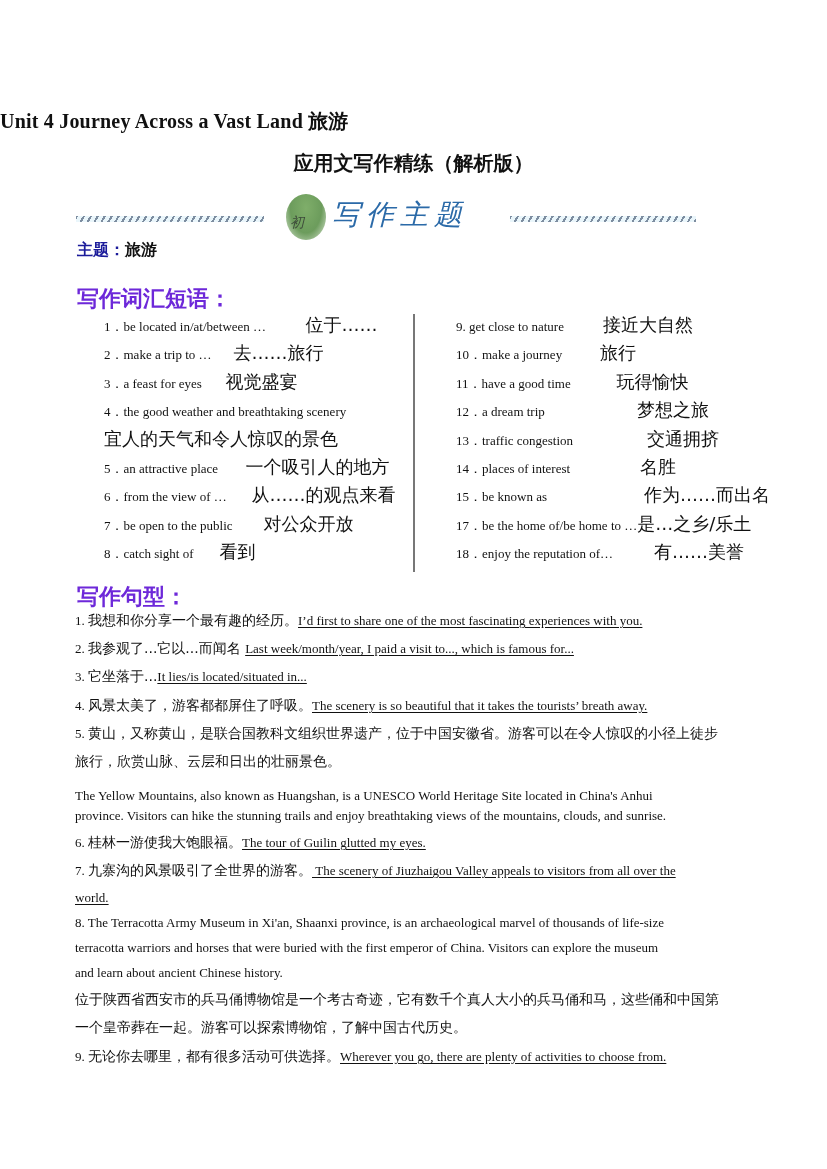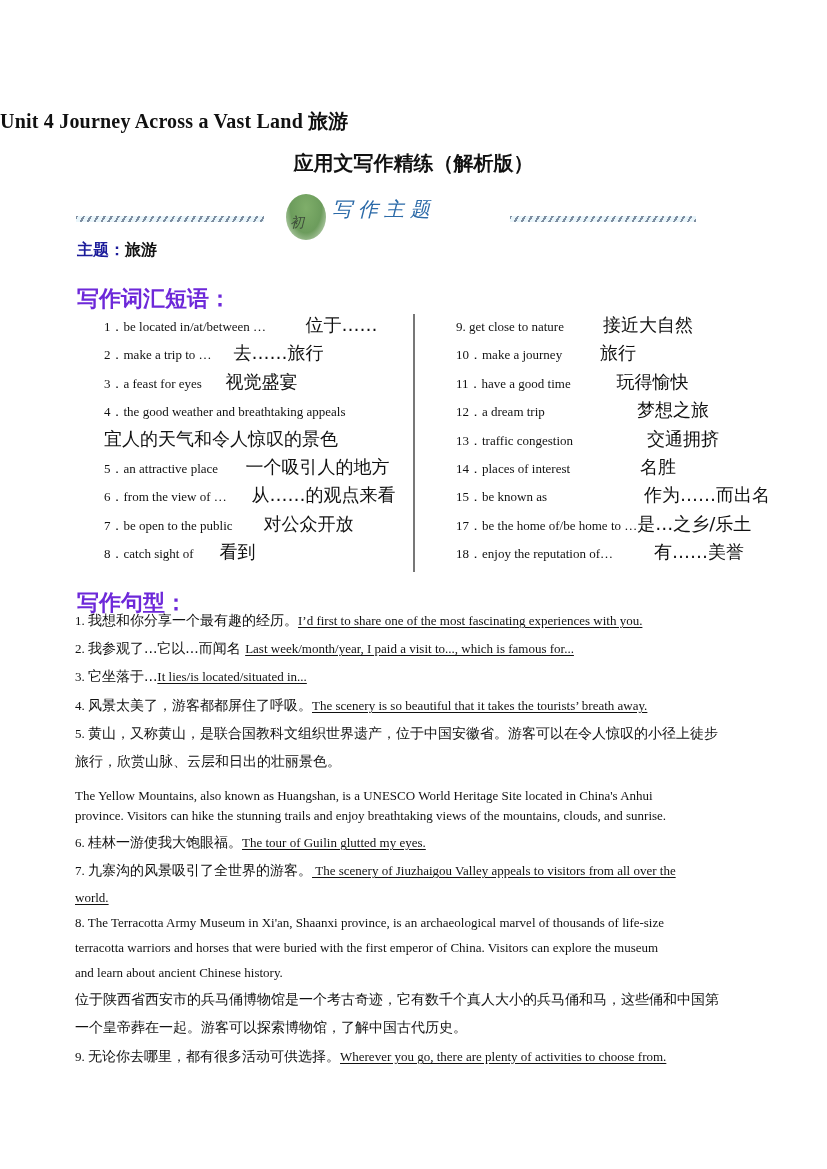--- a/index.html
+++ b/index.html
@@ -11,21 +11,21 @@
       font-size: 20px; font-weight: bold; font-family: "DejaVu Serif", serif; }
     .banner { position: absolute; top: 192px; left: 76px; width: 620px; height: 56px; }
     .stripe { position: absolute; top: 24px; height: 6px;
       background: repeating-linear-gradient(120deg, #7d8da0 0 2px, #eaf6fb 2px 6px); }
     .stripe.left { left: 0; width: 188px; }
     .stripe.right { left: 434px; width: 186px; }
     .logo { position: absolute; left: 210px; top: 2px; width: 40px; height: 46px; border-radius: 50%;
       background: radial-gradient(ellipse at 50% 30%, #7fae6a 0%, #6c9c5c 55%, #dfe9d8 100%); }
     .logo span { position: absolute; left: 4px; top: 20px; font-size: 14px; color: #3d4a3a; font-style: italic;
       font-family: "DejaVu Serif", serif; }
-    .banner-text { position: absolute; left: 256px; top: 4px; font-size: 20px; color: #2b6aa8;
+    .banner-text { position: absolute; left: 256px; top: 4px; font-size: 28px; color: #2b6aa8;
       font-family: "DejaVu Serif", serif; letter-spacing: 6px; font-style: italic; }
     .h-topic { position: absolute; top: 240px; left: 77px; font-size: 16px; font-weight: bold;
       font-family: "DejaVu Sans", sans-serif; }
     .h-topic .lbl { color: #1b1b9a; }
     .h-topic .val { color: #111; }
     .h-section { position: absolute; left: 77px; font-size: 22px; font-weight: bold; color: #6d28d9;
       font-family: "DejaVu Sans", sans-serif; }
     .vocab-col { position: absolute; top: 314px; font-size: 13px; }
     .vocab-col.left { left: 104px; width: 300px; }
     .vocab-col.right { left: 456px; width: 310px; }
@@ -56,21 +56,21 @@
 <div class="h-topic">
   <span class="lbl">主题：</span><span class="val">旅游</span>
 </div>
 
 <div class="h-section" style="top:284px;">写作词汇短语：</div>
 
 <div class="vocab-col left">
   <div class="vocab-item"><span>1．</span><span class="en" style="width:182px">be located in/at/between …</span><span class="zh">位于……</span></div>
   <div class="vocab-item"><span>2．</span><span class="en" style="width:110px">make a trip to …</span><span class="zh">去……旅行</span></div>
   <div class="vocab-item"><span>3．</span><span class="en" style="width:102px">a feast for eyes</span><span class="zh">视觉盛宴</span></div>
-  <div class="vocab-item"><span>4．</span><span class="en">the good weather and breathtaking appeals</span><span class="zh"></span></div>
+  <div class="vocab-item"><span>4．</span><span class="en">the good weather and breathtaking scenery</span><span class="zh"></span></div>
   <div class="vocab-item"><span class="zh">宜人的天气和令人惊叹的景色</span></div>
   <div class="vocab-item"><span>5．</span><span class="en" style="width:122px">an attractive place</span><span class="zh">一个吸引人的地方</span></div>
   <div class="vocab-item"><span>6．</span><span class="en" style="width:128px">from the view of …</span><span class="zh">从……的观点来看</span></div>
   <div class="vocab-item"><span>7．</span><span class="en" style="width:140px">be open to the public</span><span class="zh">对公众开放</span></div>
   <div class="vocab-item"><span>8．</span><span class="en" style="width:96px">catch sight of</span><span class="zh">看到</span></div>
 </div>
 
 <div class="divider"></div>
 
 <div class="vocab-col right">
@@ -78,21 +78,21 @@
   <div class="vocab-item"><span>10．</span><span class="en" style="width:118px">make a journey</span><span class="zh">旅行</span></div>
   <div class="vocab-item"><span>11．</span><span class="en" style="width:135px">have a good time</span><span class="zh">玩得愉快</span></div>
   <div class="vocab-item"><span>12．</span><span class="en" style="width:155px">a dream trip</span><span class="zh">梦想之旅</span></div>
   <div class="vocab-item"><span>13．</span><span class="en" style="width:165px">traffic congestion</span><span class="zh">交通拥挤</span></div>
   <div class="vocab-item"><span>14．</span><span class="en" style="width:158px">places of interest</span><span class="zh">名胜</span></div>
   <div class="vocab-item"><span>15．</span><span class="en" style="width:162px">be known as</span><span class="zh">作为……而出名</span></div>
   <div class="vocab-item"><span>17．</span><span class="en">be the home of/be home to …</span><span class="zh">是…之乡/乐土</span></div>
   <div class="vocab-item"><span>18．</span><span class="en" style="width:172px">enjoy the reputation of…</span><span class="zh">有……美誉</span></div>
 </div>
 
-<div class="h-section" style="top:582px;margin-top:6px;">写作句型：</div>
+<div class="h-section" style="top:582px;">写作句型：</div>
 
 <div class="sentences">
   <div class="line" style="top:0px"><span>1.</span> <span class="zh-text">我想和你分享一个最有趣的经历。</span><span class="u">I’d first  to share one of the most fascinating experiences with you.</span></div>
   <div class="line" style="top:28px"><span>2.</span> <span class="zh-text">我参观了...它以...而闻名 </span><span class="u">Last week/month/year, I paid a visit to..., which is famous for...</span></div>
   <div class="line" style="top:56px"><span>3.</span> <span class="zh-text">它坐落于...</span><span class="u">It lies/is  located/situated in...</span></div>
   <div class="line" style="top:85px"><span>4.</span> <span class="zh-text">风景太美了，游客都都屏住了呼吸。</span><span class="u">The scenery is  so beautiful  that it takes the tourists’ breath away.</span></div>
   <div class="line" style="top:113px"><span>5.</span> <span class="zh-text">黄山，又称黄山，是联合国教科文组织世界遗产，位于中国安徽省。游客可以在令人惊叹的小径上徒步</span></div>
   <div class="line zh-text" style="top:141px">旅行，欣赏山脉、云层和日出的壮丽景色。</div>
   <div class="line" style="top:176px">The Yellow Mountains, also known as Huangshan, is a UNESCO World Heritage Site located in China's Anhui</div>
   <div class="line" style="top:196px">province. Visitors can hike the stunning trails and enjoy breathtaking views of the mountains, clouds, and sunrise.</div>

